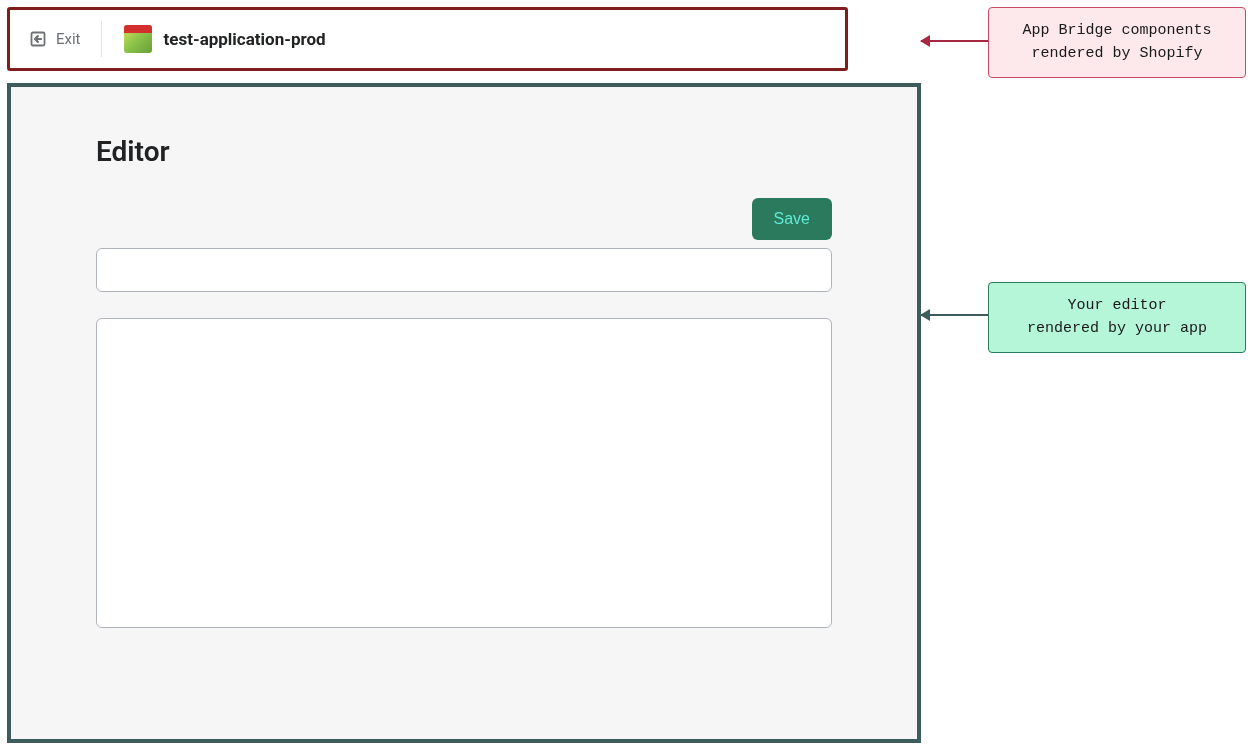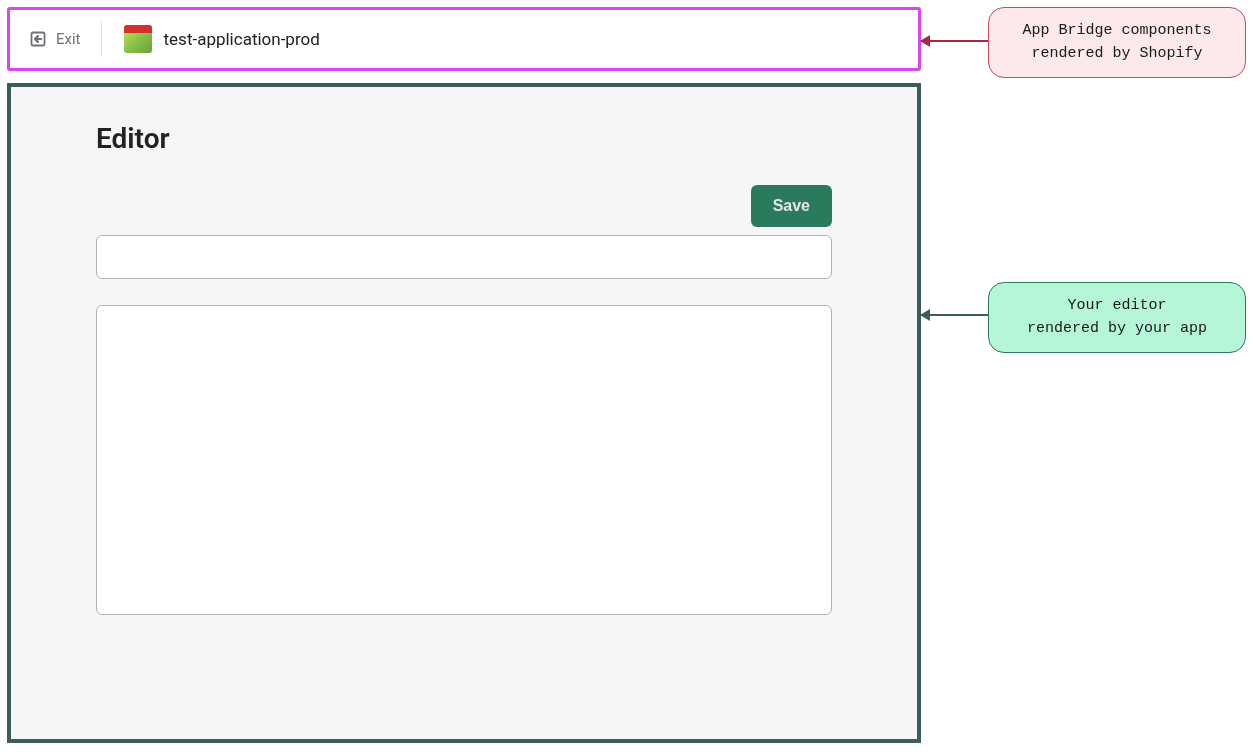--- a/index.html
+++ b/index.html
@@ -7,22 +7,22 @@
   font-family: -apple-system, BlinkMacSystemFont, "Segoe UI", Roboto, sans-serif;
   background: #fff;
   width: 1253px;
   height: 756px;
   position: relative;
 }
 .app-window {
   position: absolute;
   left: 7px;
   top: 7px;
-  width: 914px;
-  border: 3px solid #d946ef;
+  width: 841px;
+  border: 3px solid #7f1d1d;
   border-radius: 3px;
   background: #fff;
 }
 .top-bar {
   height: 58px;
   display: flex;
   align-items: center;
   background: #fff;
 }
 .exit-btn {
@@ -61,52 +61,52 @@
 }
 .app-icon::before {
   content: "";
   position: absolute;
   top: 0; left: 0; right: 0;
   height: 8px;
   background: #d32f2f;
 }
 .app-title {
   font-size: 17px;
-  font-weight: 400;
+  font-weight: 700;
   color: #202223;
 }
 .editor-window {
   position: absolute;
   left: 7px;
   top: 83px;
   width: 914px;
   height: 660px;
   border: 4px solid #3d5c5c;
   background: #f6f6f7;
-  padding: 35px 85px 0 85px;
+  padding: 48px 85px 0 85px;
 }
 .editor-heading {
   font-size: 28px;
   font-weight: 600;
   color: #202223;
   margin-bottom: 30px;
 }
 .save-row {
   display: flex;
   justify-content: flex-end;
   margin-bottom: 8px;
 }
 .save-btn {
   background: #2c7a5d;
-  color: #e5e5e5;
+  color: #5eead4;
   border: none;
   padding: 12px 22px;
   border-radius: 6px;
   font-size: 16px;
-  font-weight: 700;
+  font-weight: 400;
   cursor: pointer;
 }
 .field-label {
   font-size: 15px;
   color: #202223;
   margin-bottom: 6px;
   display: block;
 }
 .req { color: #d82c0d; }
 .text-input {
@@ -125,21 +125,21 @@
   border: 1px solid #aeb4b9;
   border-radius: 6px;
   padding: 12px;
   font-size: 15px;
   background: #fff;
   resize: none;
 }
 .callout {
   position: absolute;
   border: 1.5px solid;
-  border-radius: 16px;
+  border-radius: 4px;
   padding: 12px 16px;
   font-family: "Courier New", monospace;
   font-size: 15px;
   text-align: center;
   line-height: 1.5;
   white-space: pre-line;
 }
 .callout-top {
   left: 988px;
   top: 7px;

